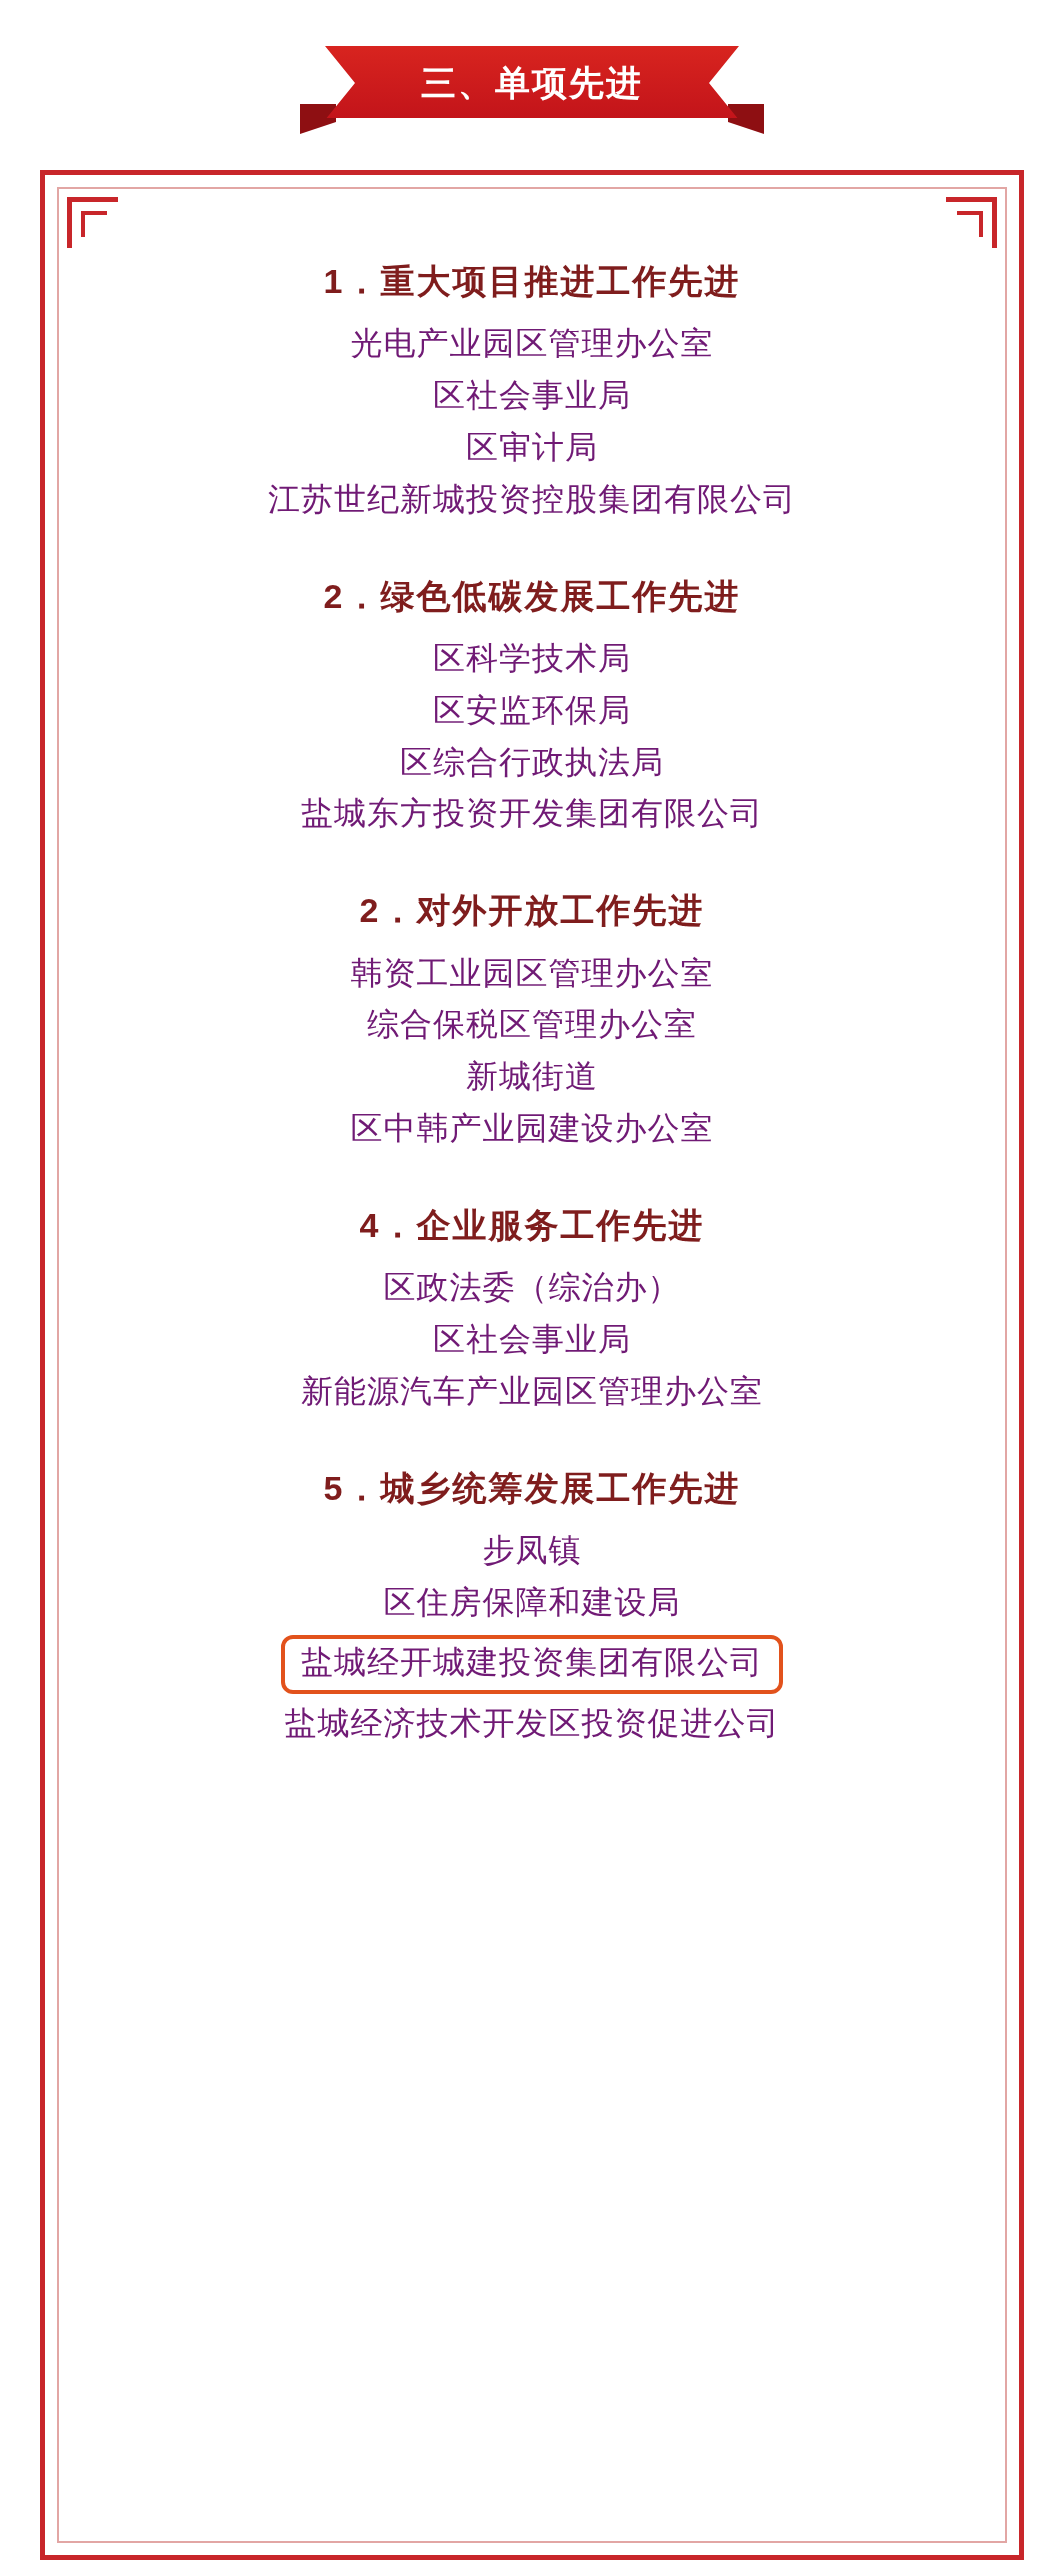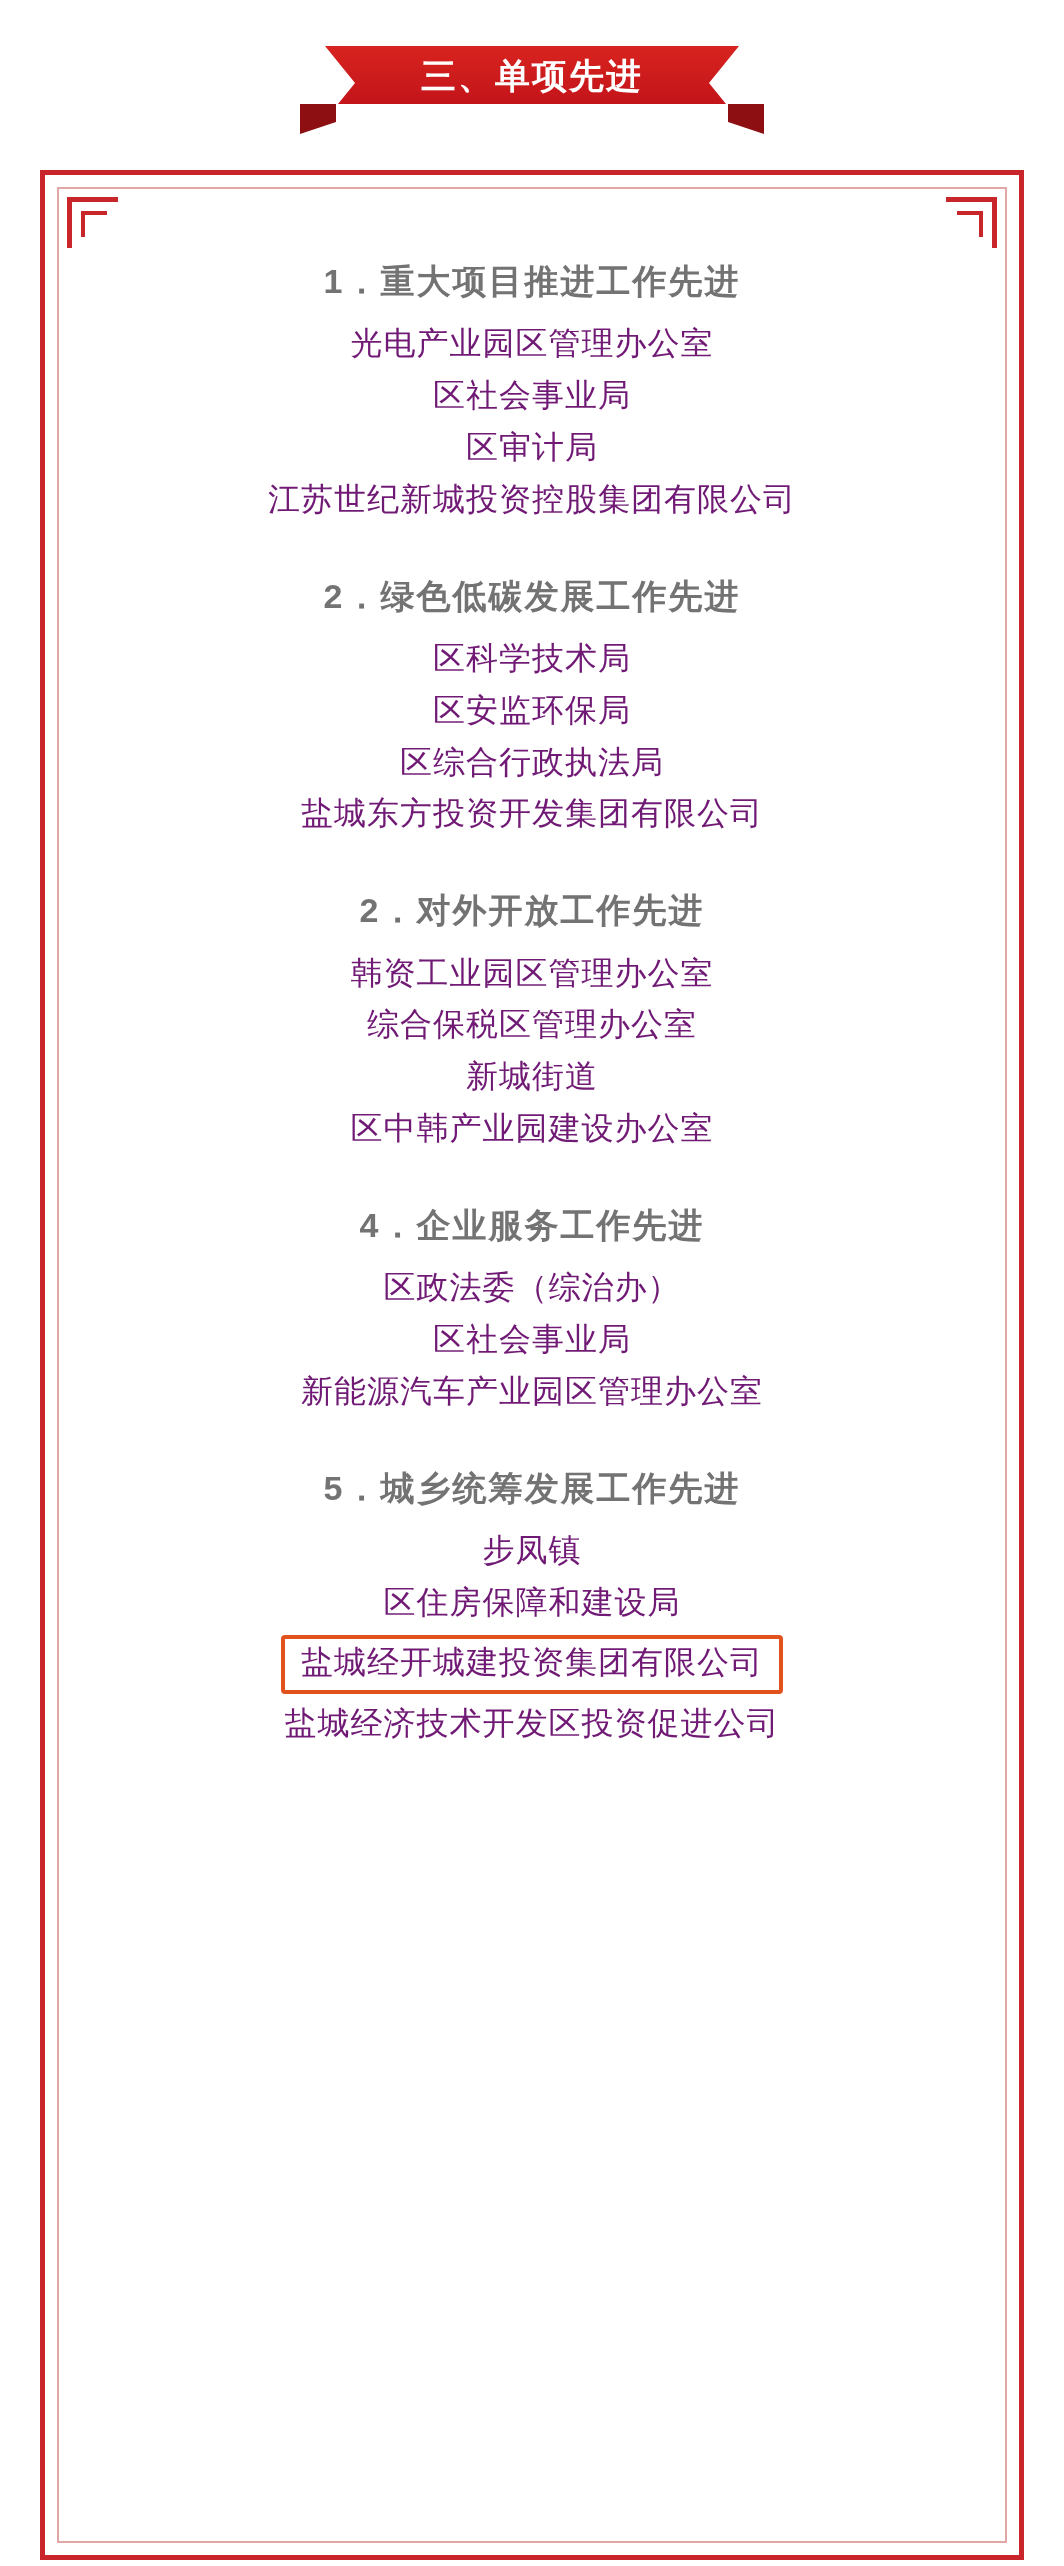--- a/index.html
+++ b/index.html
@@ -19,21 +19,21 @@
     position: relative;
     width: 100%;
     height: 170px;
   }
   .ribbon {
     position: absolute;
     left: 50%;
     top: 46px;
     transform: translateX(-50%);
     width: 414px;
-    height: 58px;
+    height: 72px;
     background: linear-gradient(180deg, #d8241f 0%, #c3141a 100%);
     
     clip-path: polygon(0 0, 414px 0, 384px 37px, 414px 74px, 0 74px, 30px 37px);
     display: flex;
     align-items: center;
     justify-content: center;
     z-index: 3;
   }
   .ribbon-text {
     color: #ffffff;
@@ -117,39 +117,39 @@
   .content {
     position: relative;
     z-index: 2;
     padding: 58px 40px 0 40px;
     text-align: center;
   }
   .group { margin-bottom: 46px; }
   .group:last-child { margin-bottom: 0; }
 
   .group-title {
-    color: #737373;
+    color: #7f1d1d;
     font-size: 34px;
     font-weight: bold;
     letter-spacing: 2px;
     line-height: 1.45;
     margin-bottom: 12px;
     white-space: nowrap;
   }
   .entry {
     color: #701a75;
     font-size: 32px;
     line-height: 1.62;
     letter-spacing: 1px;
     white-space: nowrap;
   }
   .entry.highlight {
     display: inline-block;
     border: 4px solid #e2521c;
-    border-radius: 4px;
+    border-radius: 12px;
     padding: 2px 16px 6px 16px;
     margin: 6px 0 4px 0;
     line-height: 1.35;
   }
 </style>
 </head>
 <body>
 
 <div class="banner-wrap">
   <div class="fold-left"></div>

